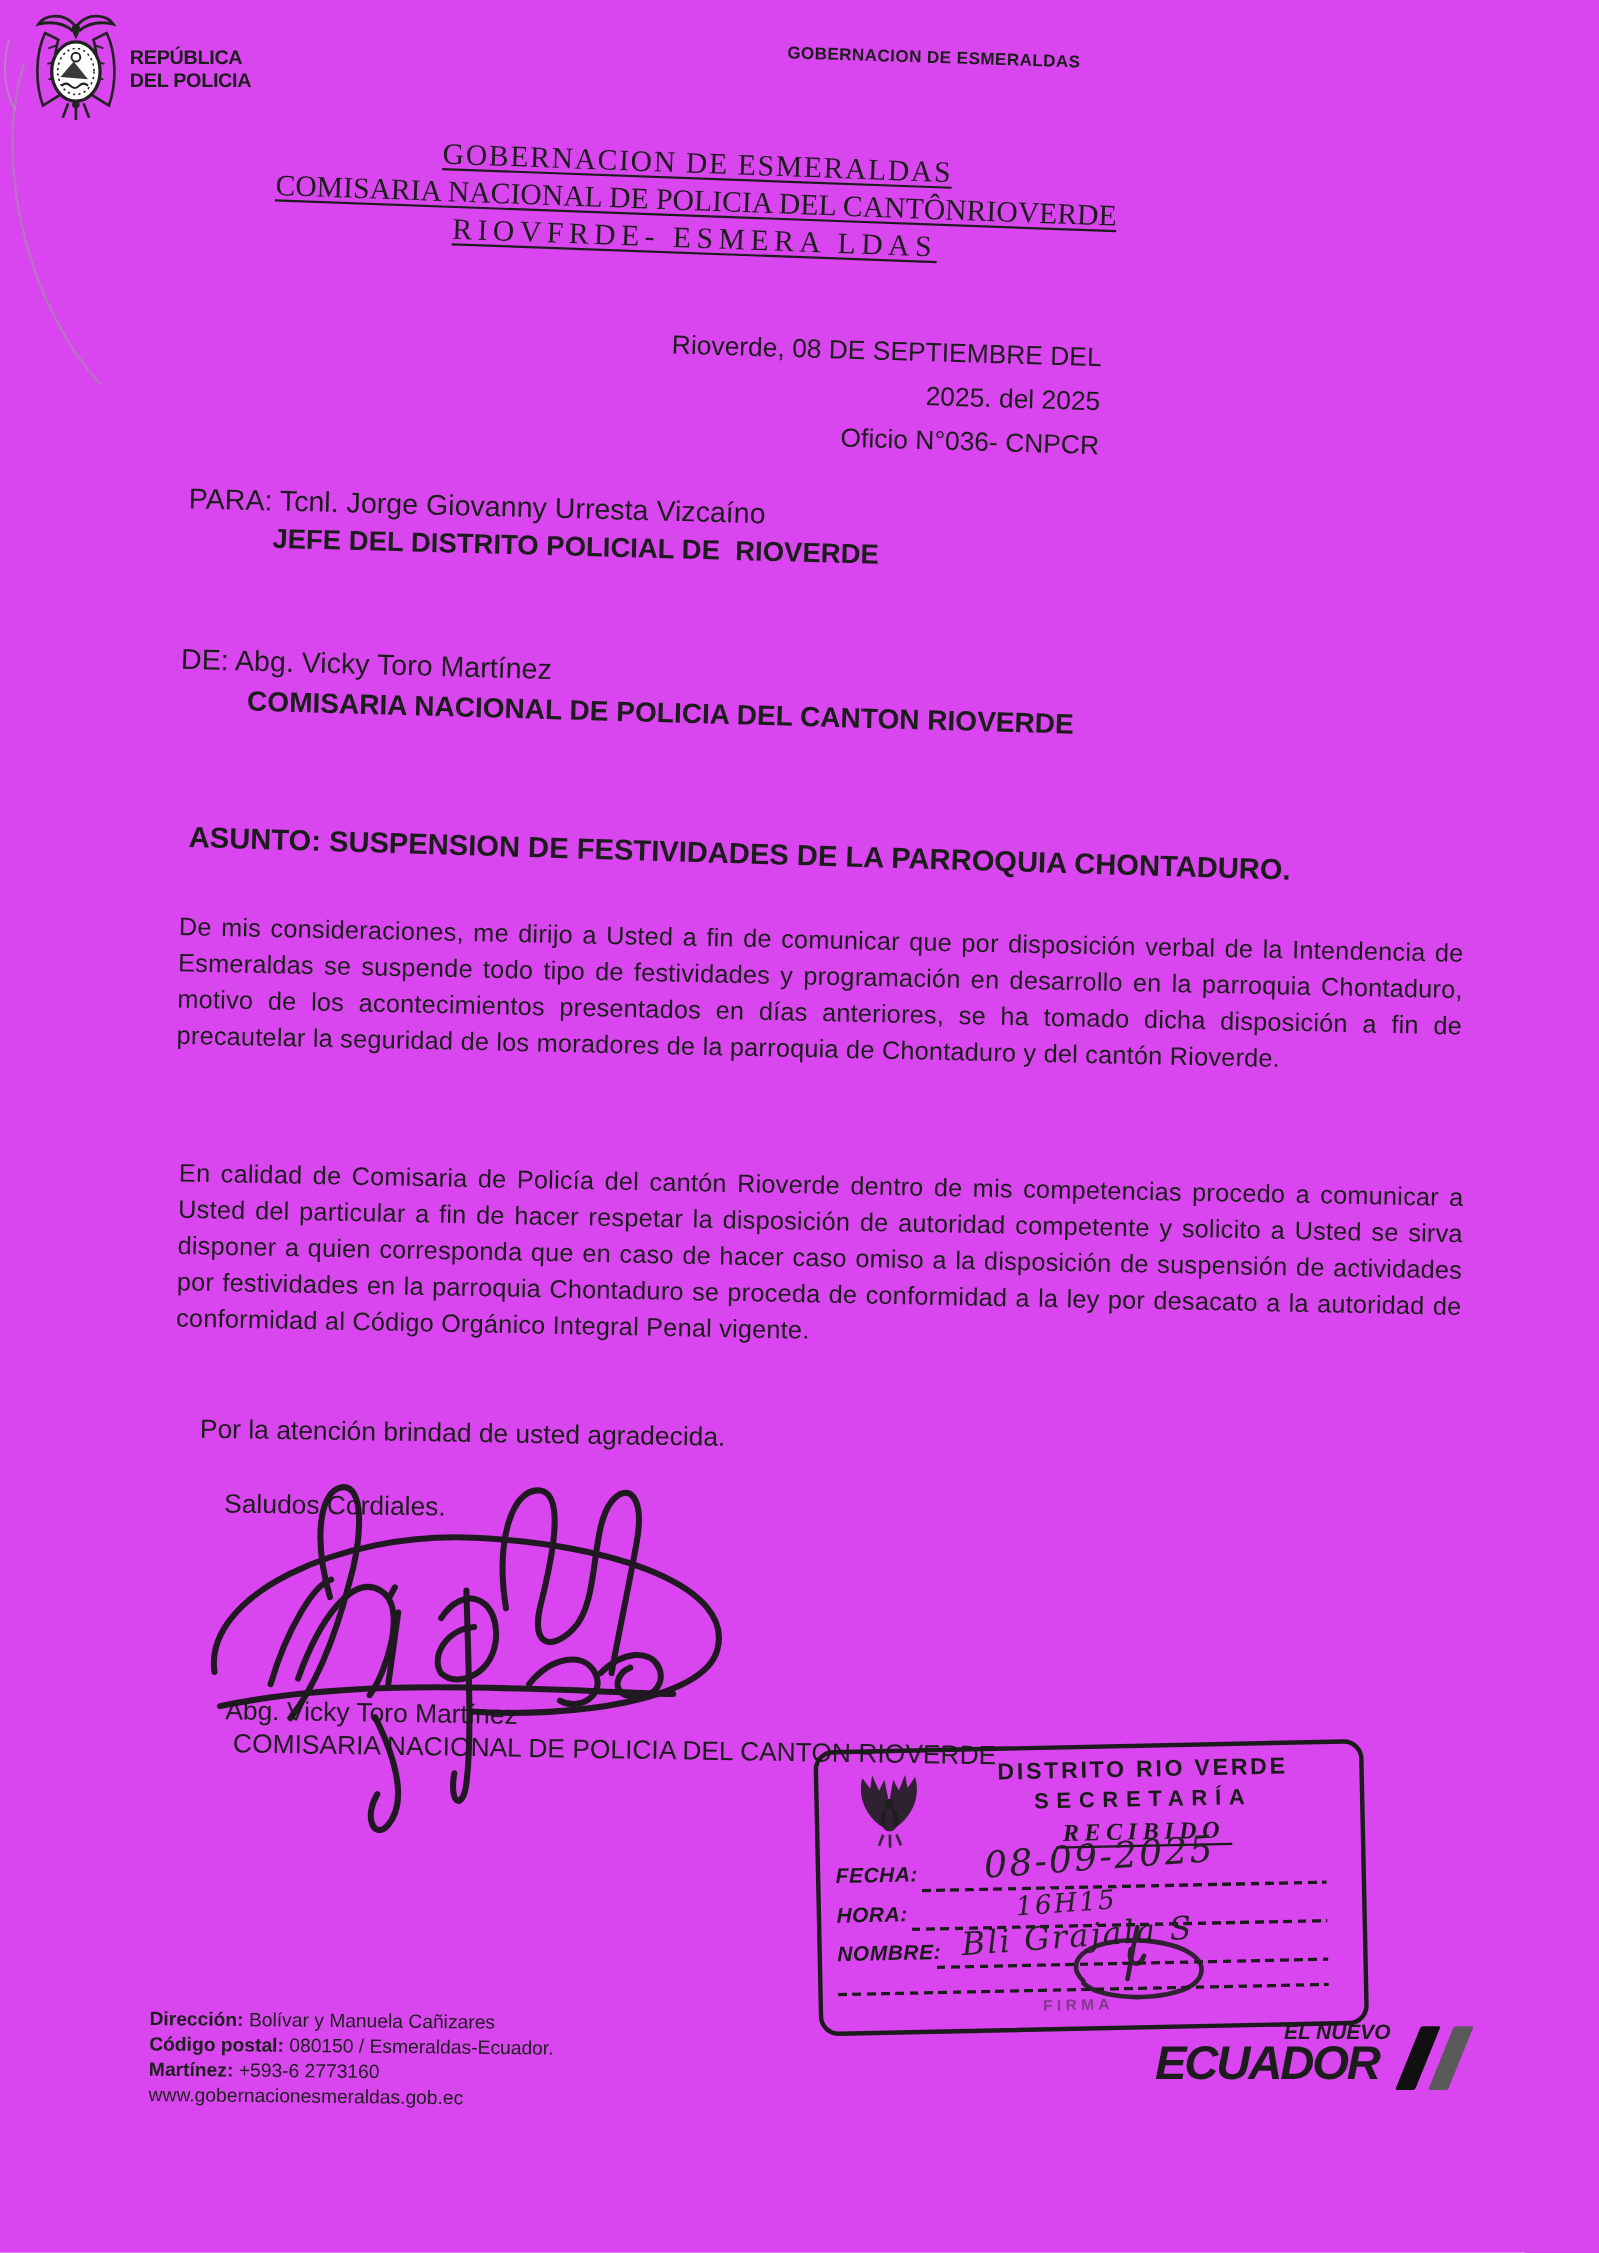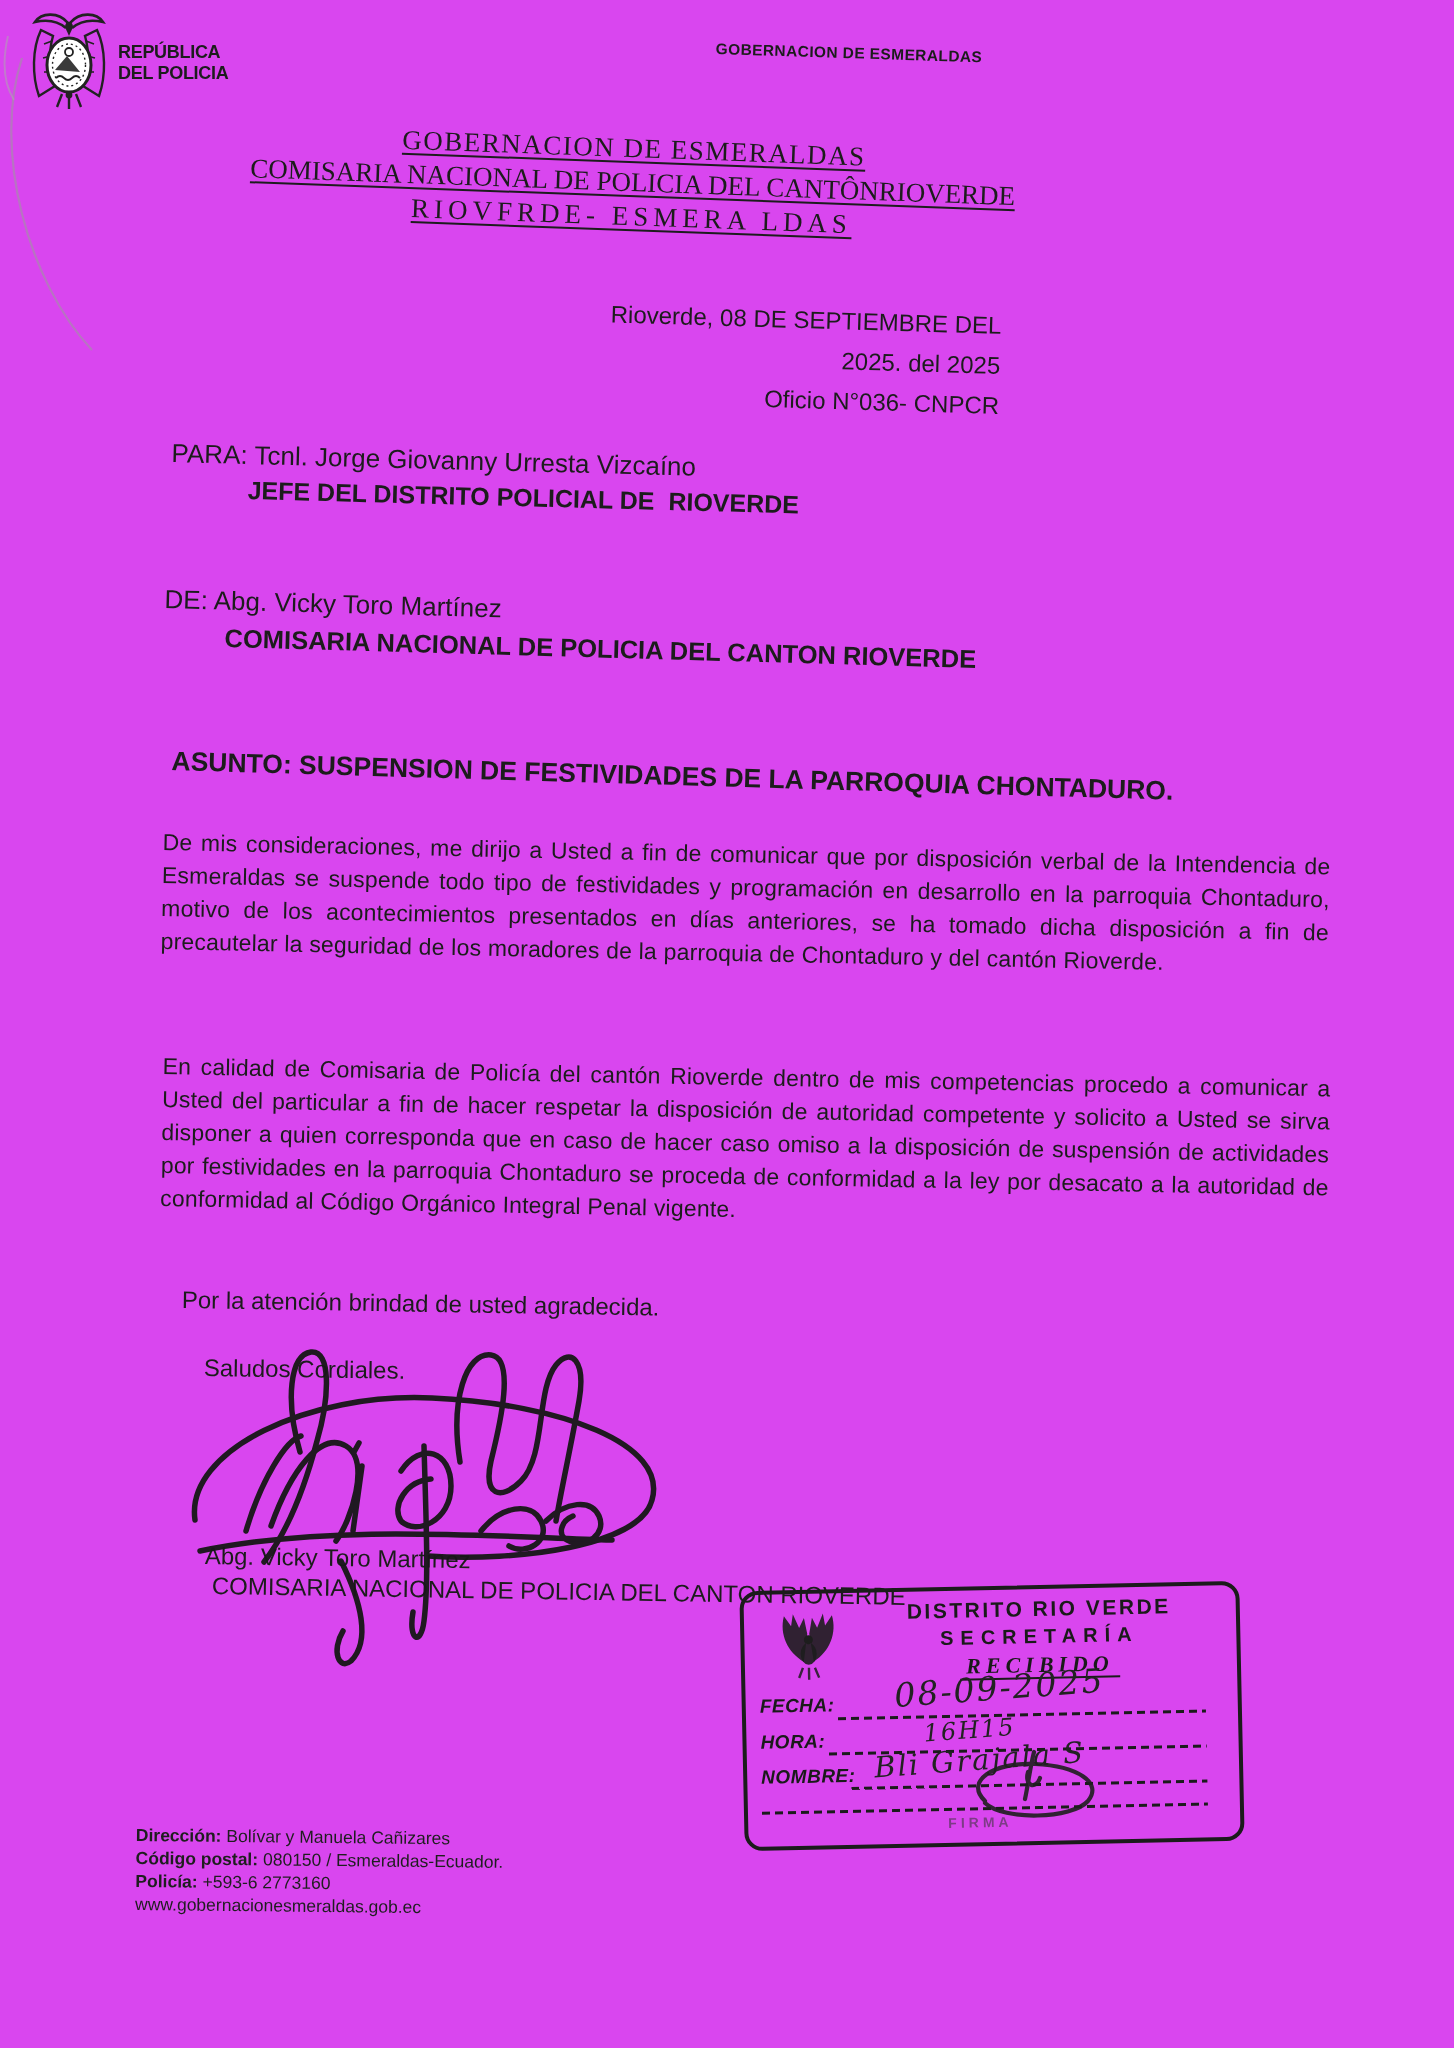--- a/index.html
+++ b/index.html
@@ -194,20 +194,26 @@
   <div class="abs footer-block">
     <div class="footer-line">
       <span class="lbl">Dirección:</span>
       <span>Bolívar y Manuela Cañizares</span>
     </div>
     <div class="footer-line">
       <span class="lbl">Código postal:</span>
       <span>080150 / Esmeraldas-Ecuador.</span>
     </div>
     <div class="footer-line">
-      <span class="lbl">Policía:</span>
+      <span class="lbl">Martínez:</span>
       <span>+593-6 2773160</span>
     </div>
     <div class="footer-line">www.gobernacionesmeraldas.gob.ec</div>
   </div>
 
+  <div class="abs brand">
+    <div class="abs brand-top">EL NUEVO</div>
+    <div class="abs brand-main">ECUADOR</div>
+    <div class="abs slash slash1"></div>
+    <div class="abs slash slash2"></div>
+  </div>
 
 </div>
 
 </body></html>

